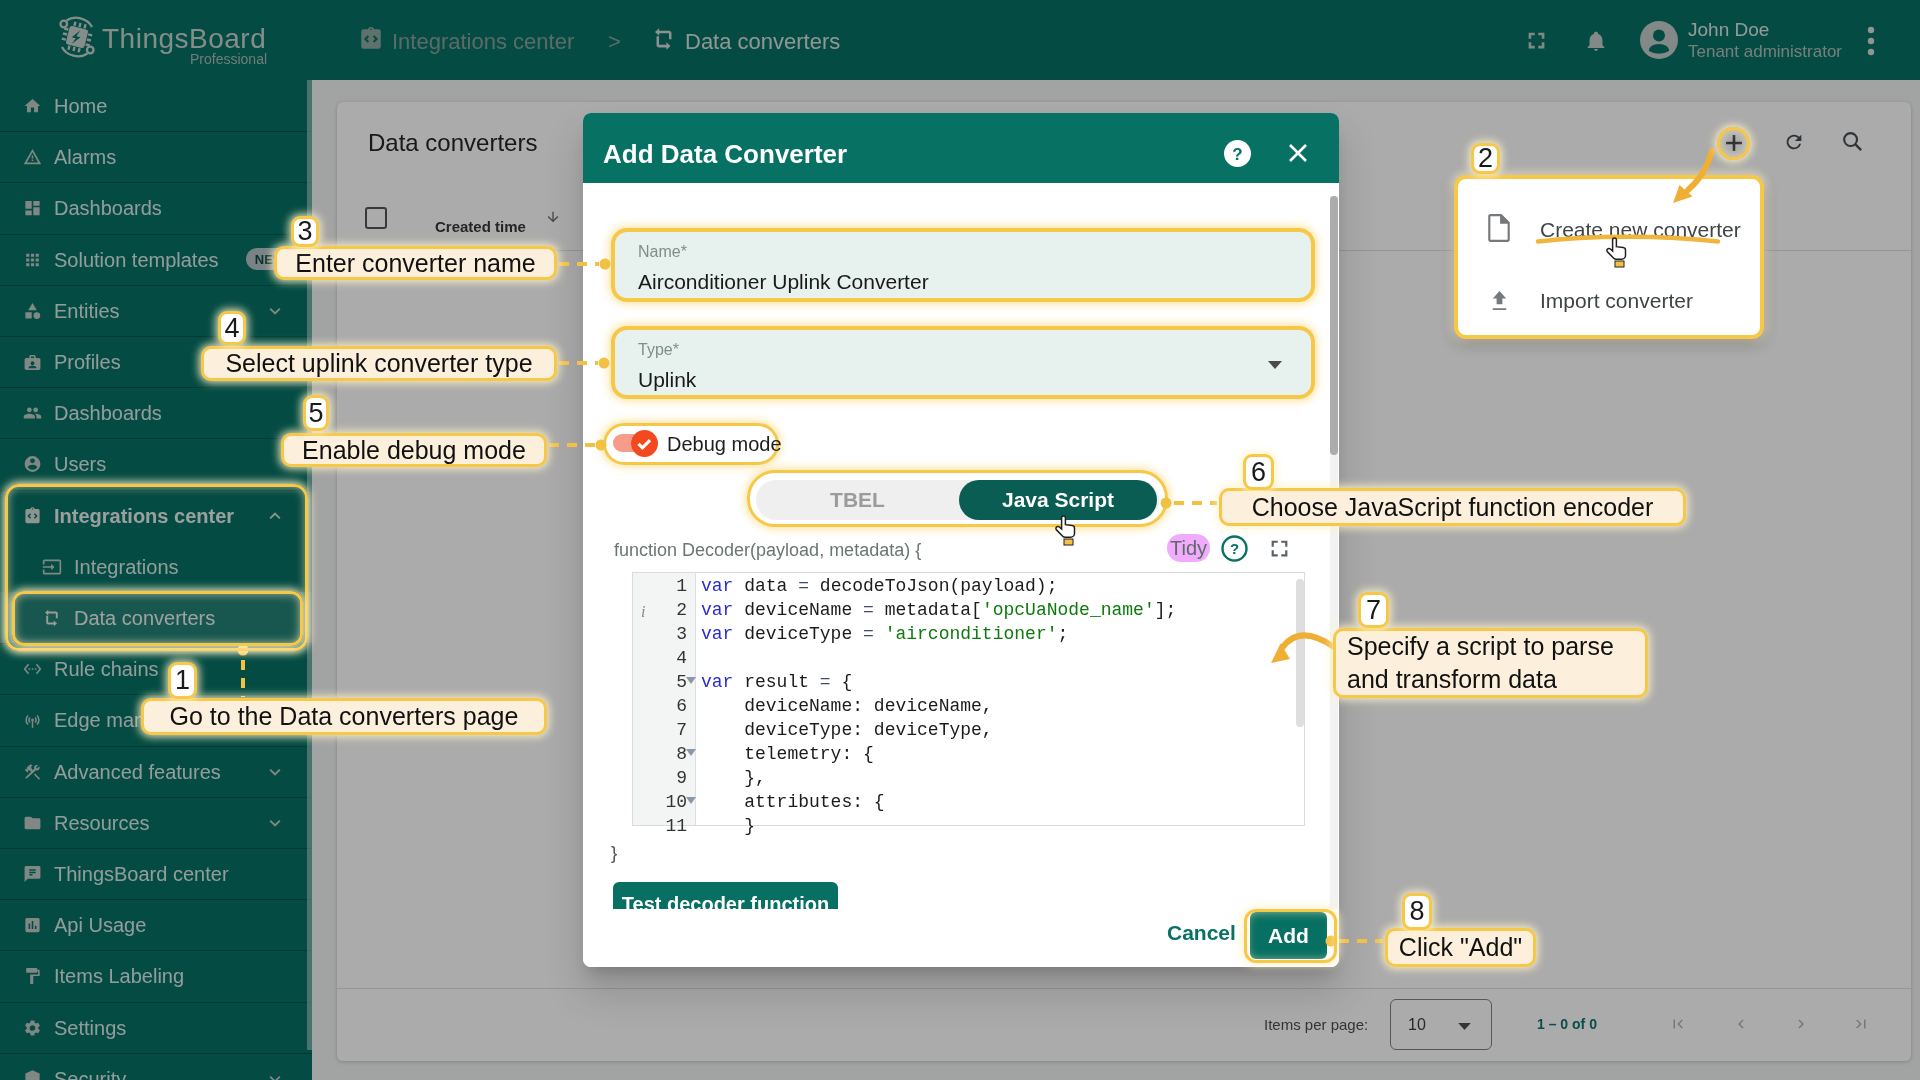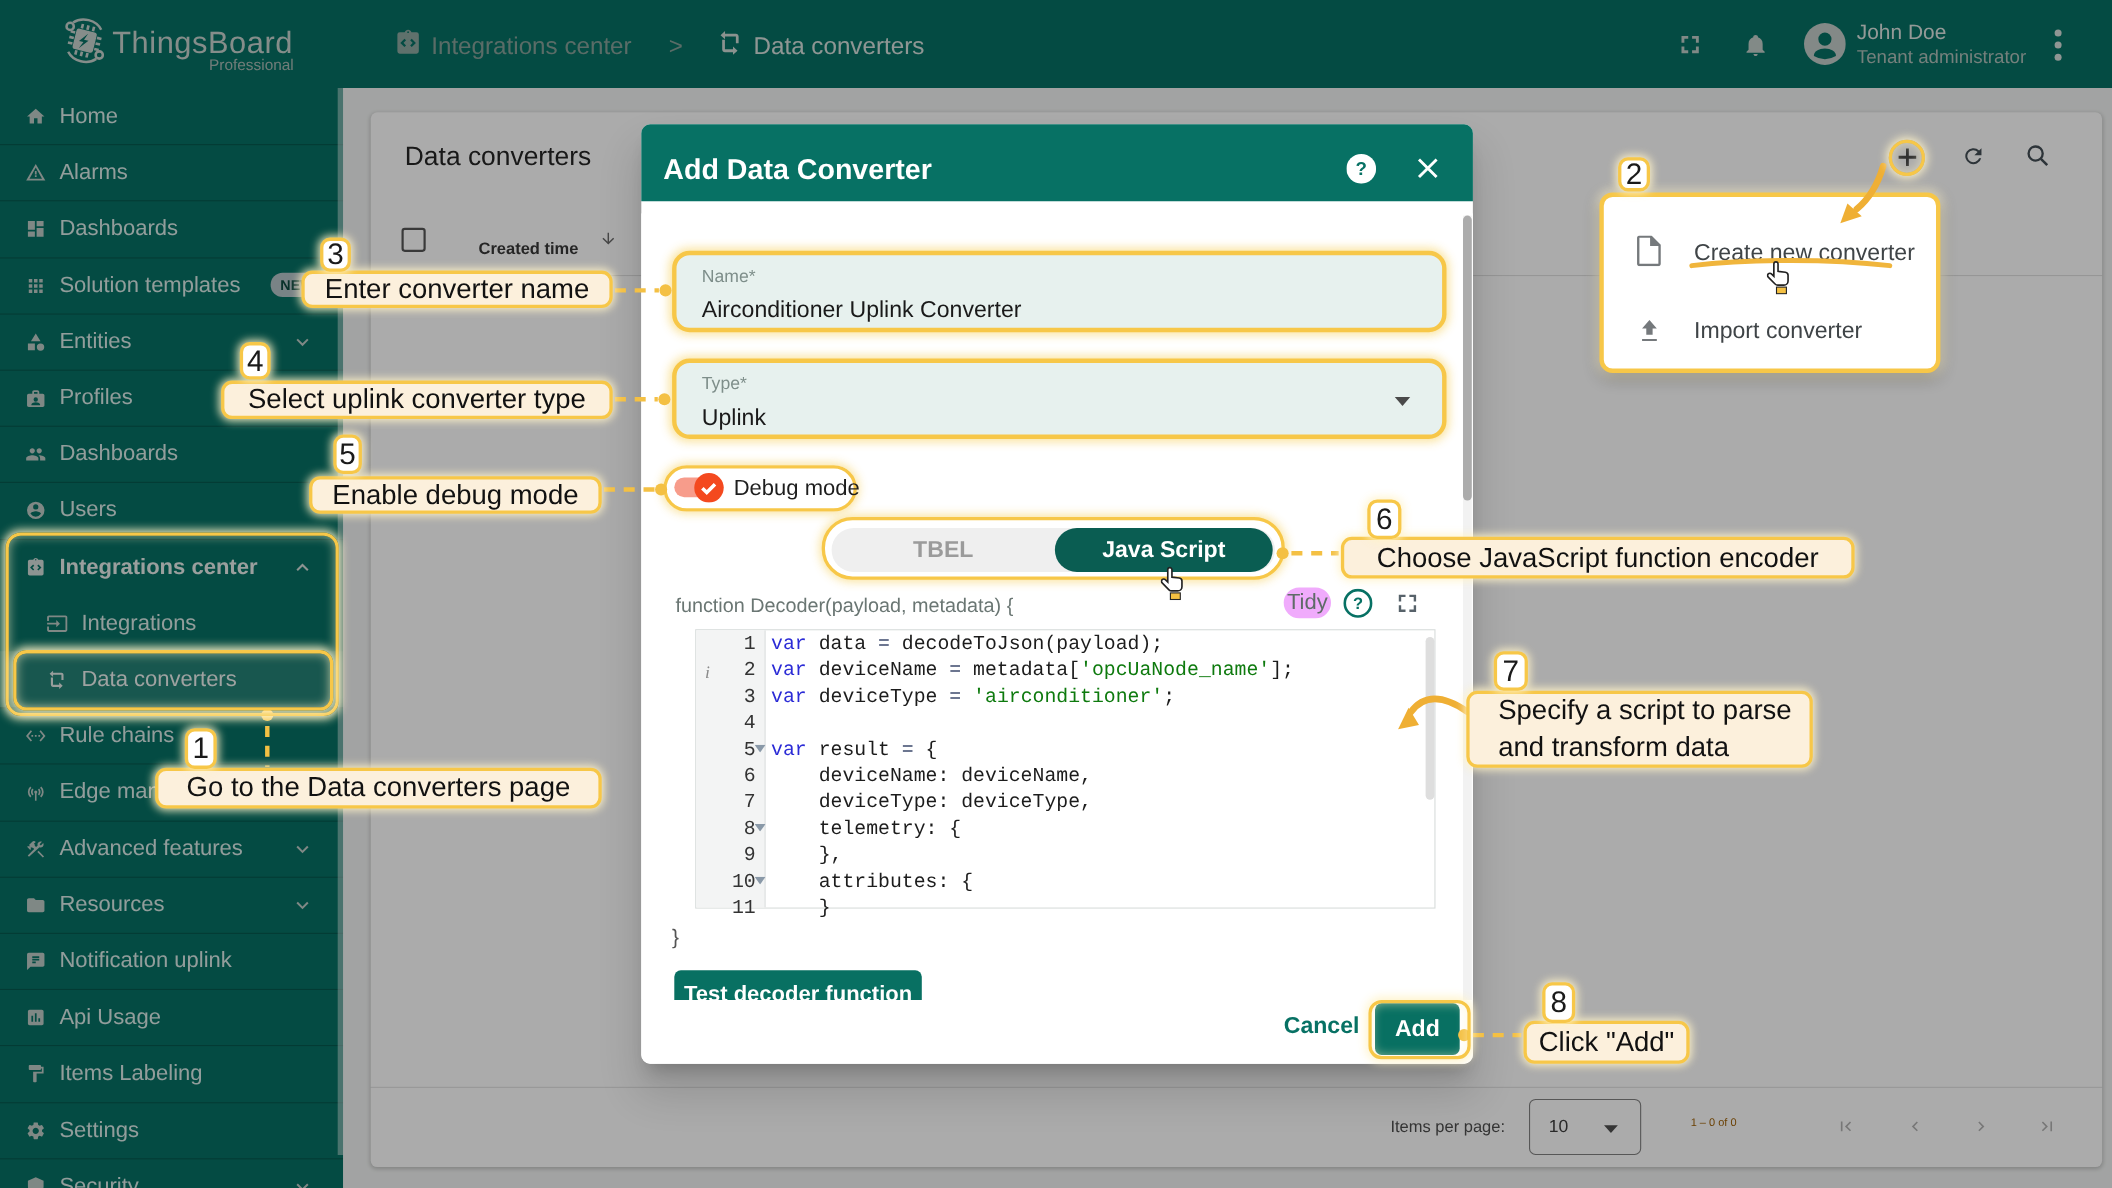--- a/index.html
+++ b/index.html
@@ -71,21 +71,21 @@
   
   .popup { position:absolute; left:1454px; top:175px; width:310px; height:164px; z-index:20;
       background:#fff; border:4px solid var(--yellow); border-radius:12px;
       box-shadow:0 4px 14px rgba(0,0,0,0.35), 0 0 10px 2px rgba(255,246,214,0.9); }
   .hlbox { position:absolute; border:3.5px solid var(--yellow); border-radius:14px; z-index:30;
       box-shadow:0 0 9px 2px rgba(255,243,200,0.95), inset 0 0 10px rgba(255,243,200,0.6); }
   .badge { position:absolute; background:#fff; border:3px solid var(--yellow); border-radius:9px; z-index:31;
       display:flex; align-items:center; justify-content:center; font-size:27px; color:#1a1a1a;
       box-shadow:0 0 8px 2px rgba(255,243,200,0.9); }
   .callout { position:absolute; background:var(--cream); border:3.5px solid var(--yellow); border-radius:10px; z-index:30;
-      display:flex; align-items:center; font-size:25px; color:#111; white-space:nowrap; padding:0 26px;
+      display:flex; align-items:center; font-size:25px; color:#111; white-space:nowrap; padding:0 11px;
       box-shadow:0 0 8px 2px rgba(255,243,200,0.9); }
   svg.lines { position:absolute; left:0; top:0; width:1920px; height:1080px; z-index:29; pointer-events:none; }
 </style>
 </head>
 <body>
 <div class="app">
 
   <div class="topbar">
 
     <svg class="abs" style="left:54px;top:14px;" width="46" height="46" viewBox="0 0 46 46">
@@ -274,21 +274,21 @@
       <div class="txt">Resources</div>
       <svg class="chev" viewBox="0 0 24 24">
           <path fill="#BECBC7" d="M7.4 8.6 12 13.2l4.6-4.6L18 10l-6 6-6-6z"></path>
         </svg>
     </div>
     <div class="sdiv" style="top:768px;"></div>
     <div class="srow" style="top:768px;">
       <svg class="ic" viewBox="0 0 24 24">
           <path fill="#BECBC7" d="M20 2H4c-1.1 0-2 .9-2 2v18l4-4h14c1.1 0 2-.9 2-2V4c0-1.1-.9-2-2-2zM8 9h8v2H8V9zm4 5H8v-2h4v2zm4-6H8V6h8v2z"></path>
         </svg>
-      <div class="txt">Notification uplink</div>
+      <div class="txt">ThingsBoard center</div>
     </div>
     <div class="sdiv" style="top:819px;"></div>
     <div class="srow" style="top:819px;">
       <svg class="ic" viewBox="0 0 24 24">
           <path fill="#BECBC7" d="M19 3H5c-1.1 0-2 .9-2 2v14c0 1.1.9 2 2 2h14c1.1 0 2-.9 2-2V5c0-1.1-.9-2-2-2zM9 17H7v-7h2v7zm4 0h-2V7h2v10zm4 0h-2v-4h2v4z"></path>
         </svg>
       <div class="txt">Api Usage</div>
     </div>
     <div class="sdiv" style="top:870px;"></div>
     <div class="srow" style="top:870px;">
@@ -339,21 +339,21 @@
       </svg>
       <div class="abs" style="left:0;top:148px;width:1574px;height:1px;background:rgba(0,0,0,0.12);"></div>
 
       <div class="abs" style="left:0;top:886px;width:1574px;height:1px;background:rgba(0,0,0,0.12);"></div>
       <div class="abs" style="left:927px;top:914px;font-size:15px;color:#4F4F4F;">Items per page:</div>
       <div class="abs" style="left:1053px;top:897px;width:102px;height:51px;border:1.5px solid #828282;border-radius:6px;"></div>
       <div class="abs" style="left:1071px;top:914px;font-size:16px;color:#3E3E3E;">10</div>
       <svg class="abs" style="left:1120px;top:920px;" width="15" height="9" viewBox="0 0 16 10">
           <path fill="#4F4F4F" d="M1 1h14L8 9z"></path>
         </svg>
-      <div class="abs" style="left:1200px;top:914px;font-size:10px;color:#a16207;">1 – 0 of 0</div>
+      <div class="abs" style="left:1200px;top:914px;font-size:14px;color:#0f766e;font-weight:bold;">1 – 0 of 0</div>
       <svg class="abs" style="left:1332px;top:913px;" width="18" height="18" viewBox="0 0 24 24">
           <path fill="#B3B3B3" d="M18.41 16.59 13.82 12l4.59-4.59L17 6l-6 6 6 6zM6 6h2v12H6z"></path>
         </svg>
       <svg class="abs" style="left:1395px;top:913px;" width="18" height="18" viewBox="0 0 24 24">
           <path fill="#B3B3B3" d="M15.41 7.41 14 6l-6 6 6 6 1.41-1.41L10.83 12z"></path>
         </svg>
       <svg class="abs" style="left:1455px;top:913px;" width="18" height="18" viewBox="0 0 24 24">
           <path fill="#B3B3B3" d="M10 6 8.59 7.41 13.17 12l-4.58 4.59L10 18l6-6z"></path>
         </svg>
       <svg class="abs" style="left:1515px;top:913px;" width="18" height="18" viewBox="0 0 24 24">

